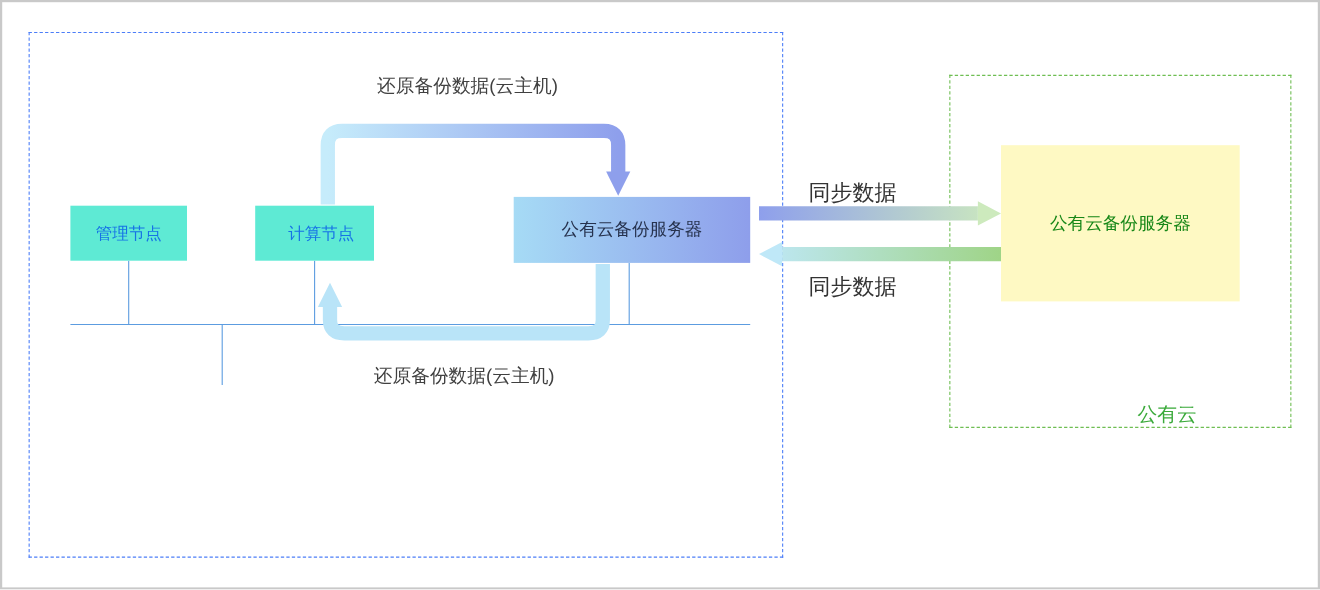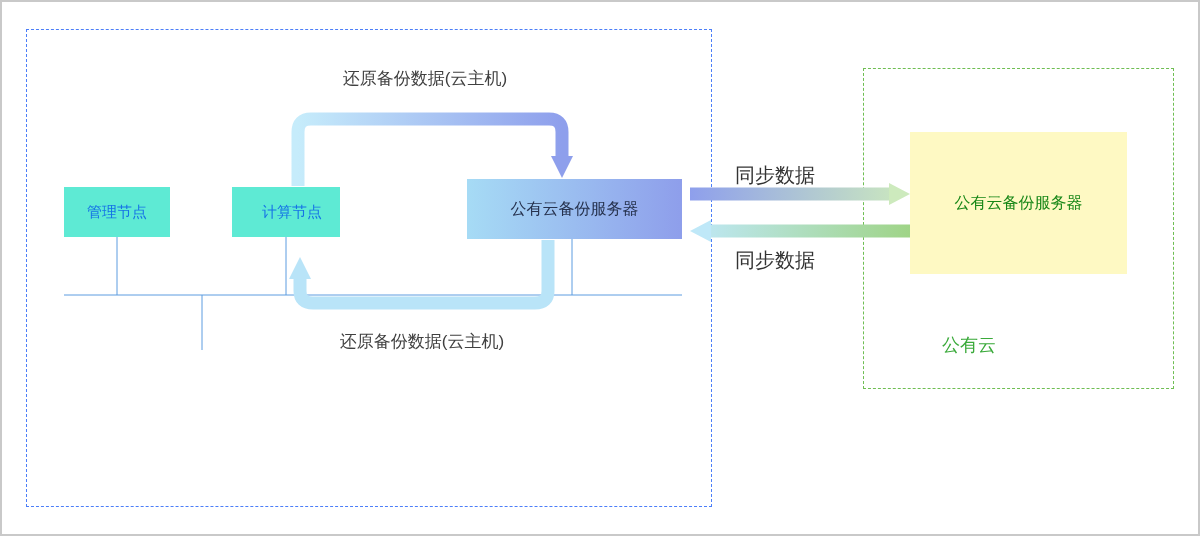--- a/index.html
+++ b/index.html
@@ -80,22 +80,23 @@
     position: absolute;
     text-align: left;
     color: #333333;
     font-size: 20px;
     width: 120px;
   }
   .label-sync-top    { left: 733px; top: 160px; }
   .label-sync-bottom { left: 733px; top: 245px; }
   .boundary-label {
     position: absolute;
-    text-align: left;
+    text-align: right;
     font-size: 18px;
+    margin-top: 32px;
   }
   .label-local-dc { left: 278px; top: 463px; width: 190px; color: #1673e6; }
   .label-cloud    { left: 940px; top: 331px; width: 146px; color: #3baa3b; }
 </style>
 </head>
 <body>
 
 <div class="canvas">
 
   <div class="boundary local-boundary"></div>

